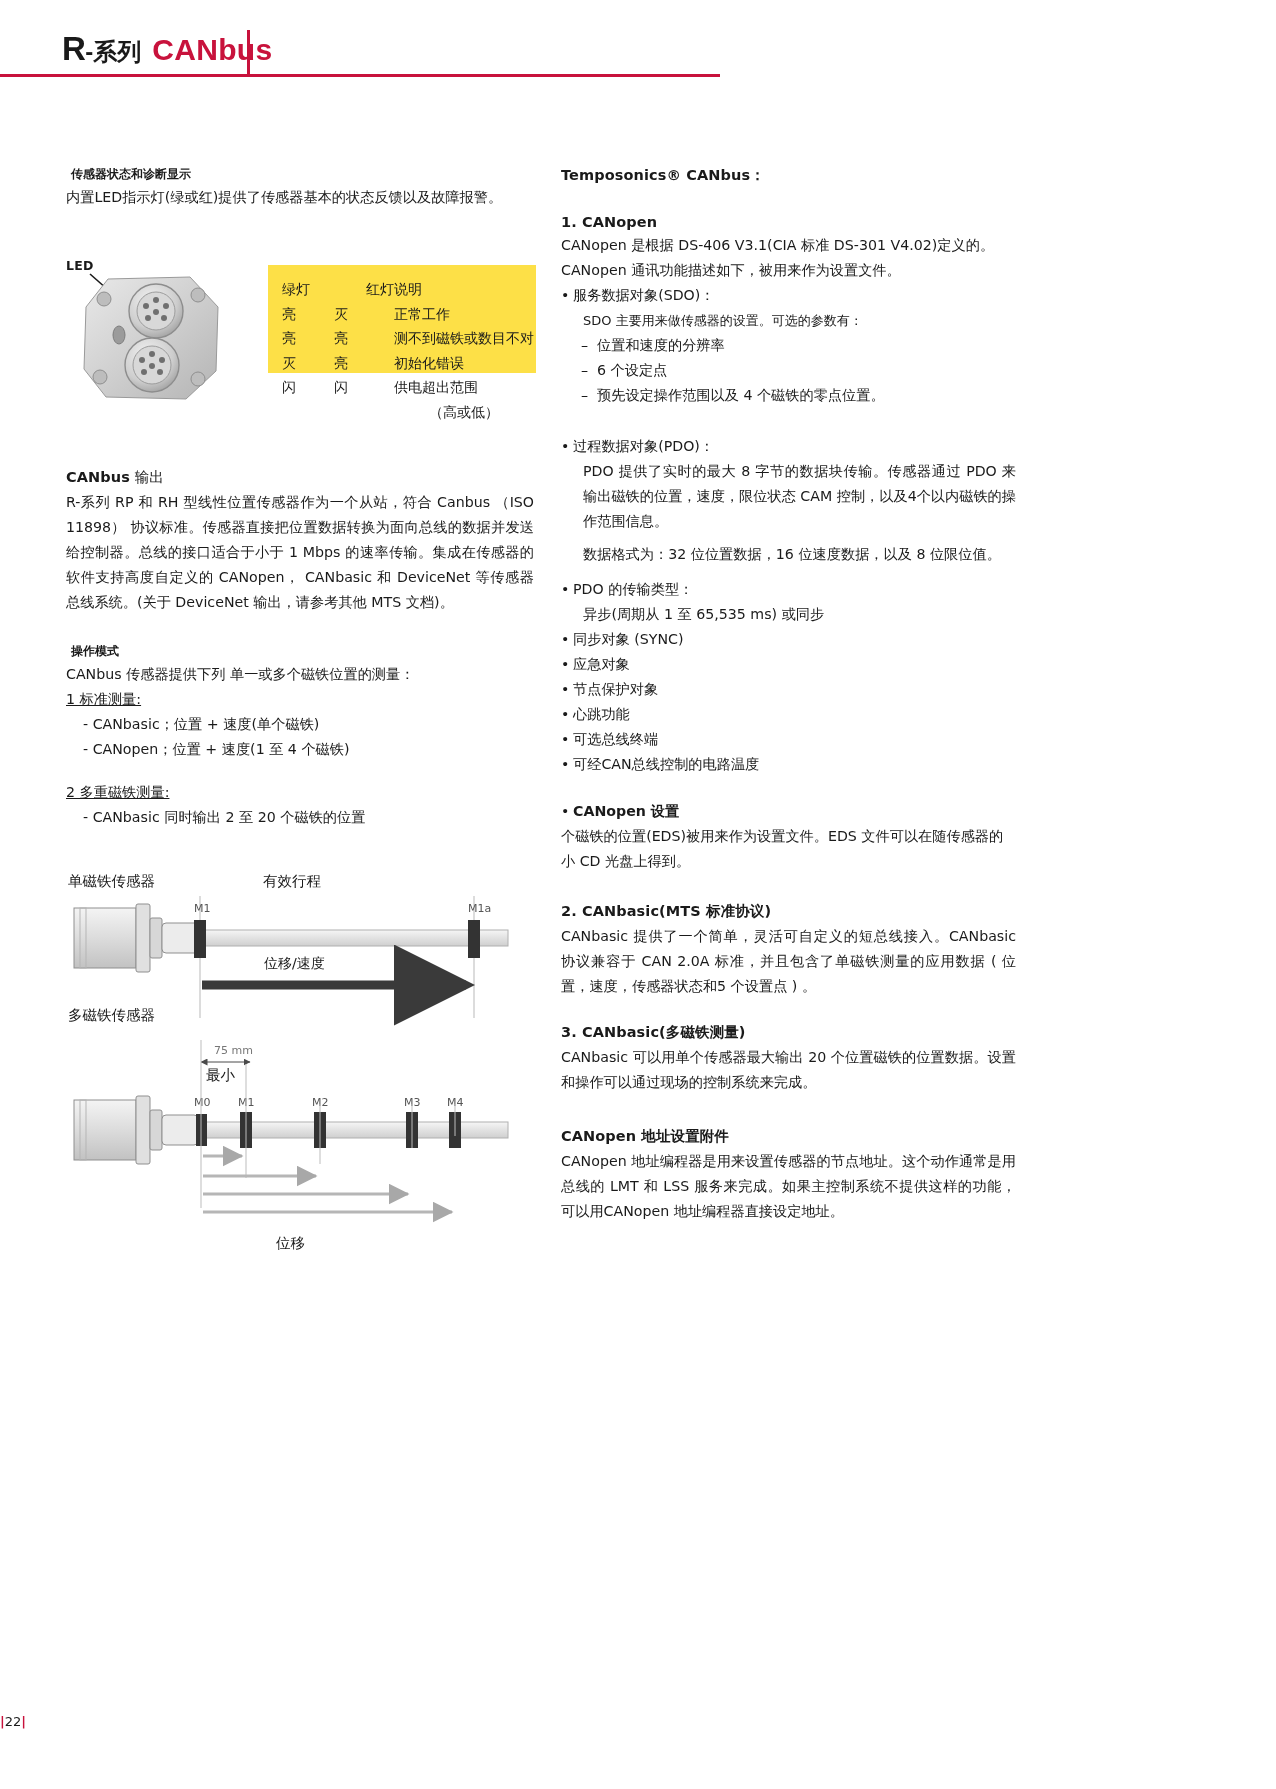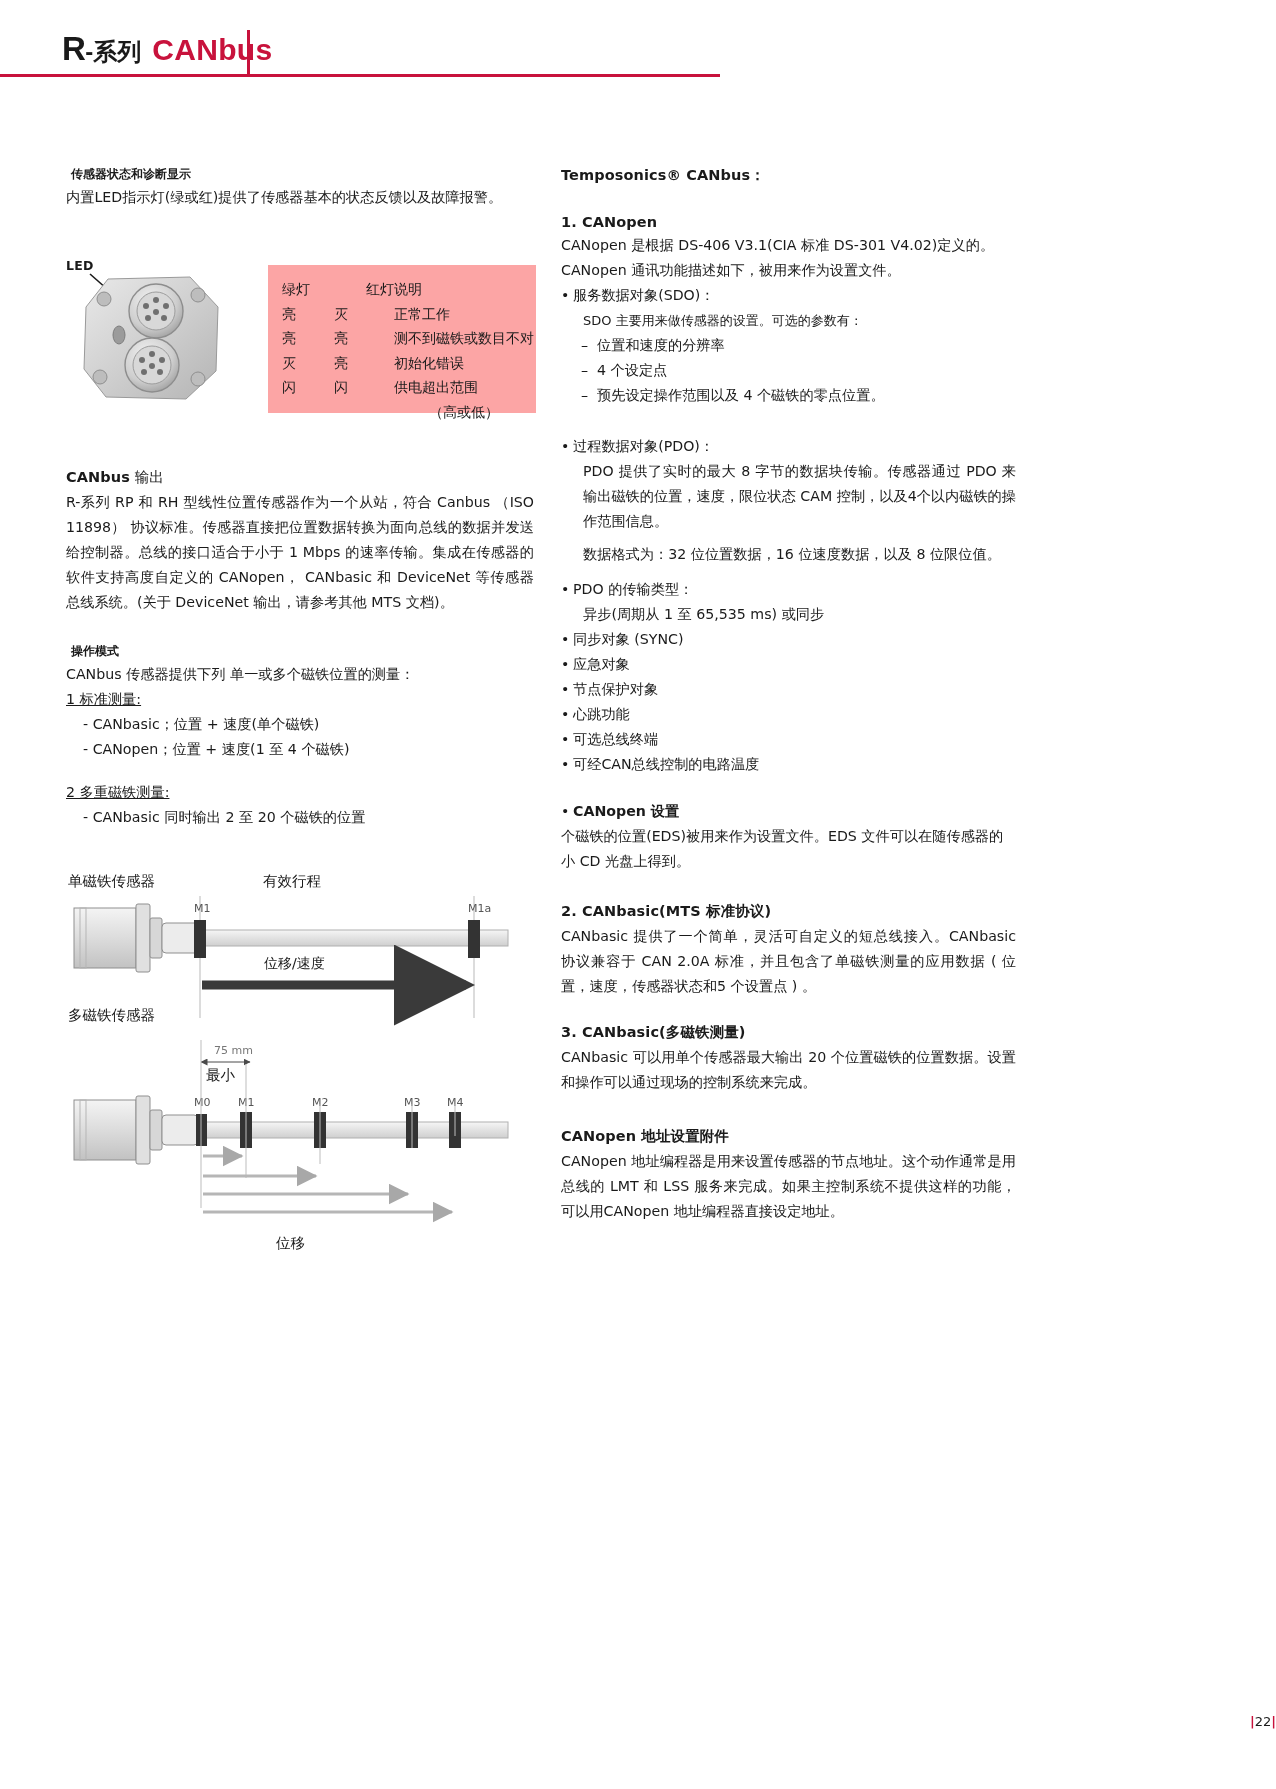--- a/index.html
+++ b/index.html
@@ -53,22 +53,22 @@
     position:absolute;left:0;top:0;font-size:12.5px;font-weight:bold;
     font-family:"DejaVu Sans",sans-serif;letter-spacing:.2px;
   }
   #led-photo{
     position:absolute;left:12px;top:15px;width:146px;height:130px;
   }
   #led-pointer{
     position:absolute;left:22px;top:12px;width:60px;height:52px;
   }
   #led-table{
-    position:absolute;left:202px;top:7px;width:268px;height:148px;
-    background:#fca5a5;
+    position:absolute;left:202px;top:7px;width:268px;height:108px;
+    background:#fde047;
   }
   #led-table table{
     border-collapse:collapse;margin:12px 0 0 14px;
     font-family:"DejaVu Serif","Liberation Serif",serif;
     font-size:14px;color:#1a1a1a;
   }
   #led-table td,#led-table th{
     text-align:left;padding:1px 0;line-height:22.5px;font-weight:normal;
   }
   #led-table th{font-weight:normal;}
@@ -98,21 +98,21 @@
     display:flex;font-size:14.2px;line-height:25px;
     font-family:"DejaVu Sans",sans-serif;padding-left:20px;
   }
   .dash-row .dsh{width:16px;flex:none;}
 
   
   #diagram{position:absolute;left:66px;top:868px;width:470px;height:392px;text-align:center;}
 
   
   #footer{
-    position:absolute;left:0;top:1714px;width:1276px;text-align:right;
+    position:absolute;left:0;top:1714px;width:1276px;text-align:left;
     font-size:13px;font-family:"DejaVu Sans",sans-serif;color:#1a1a1a;
   }
   #footer .bar{color:#c8123c;font-weight:bold;}
 </style>
 </head>
 <body>
 
 <div id="header-band">
   <div id="header-rule"></div>
   <div id="header-rule-right"></div>
@@ -343,21 +343,21 @@
     <span class="bul">•</span>
     <span class="txt">服务数据对象(SDO)：</span>
   </div>
   <div class="indent2" style="font-size:13px;line-height:25px;font-family:'DejaVu Sans',sans-serif">SDO 主要用来做传感器的设置。可选的参数有：</div>
   <div class="dash-row">
     <span class="dsh">–</span>
     <span>位置和速度的分辨率</span>
   </div>
   <div class="dash-row">
     <span class="dsh">–</span>
-    <span>4 个设定点</span>
+    <span>6 个设定点</span>
   </div>
   <div class="dash-row">
     <span class="dsh">–</span>
     <span>预先设定操作范围以及 4 个磁铁的零点位置。</span>
   </div>
 
   <div style="height:26px"></div>
 
   <div class="bullet-row">
     <span class="bul">•</span>

